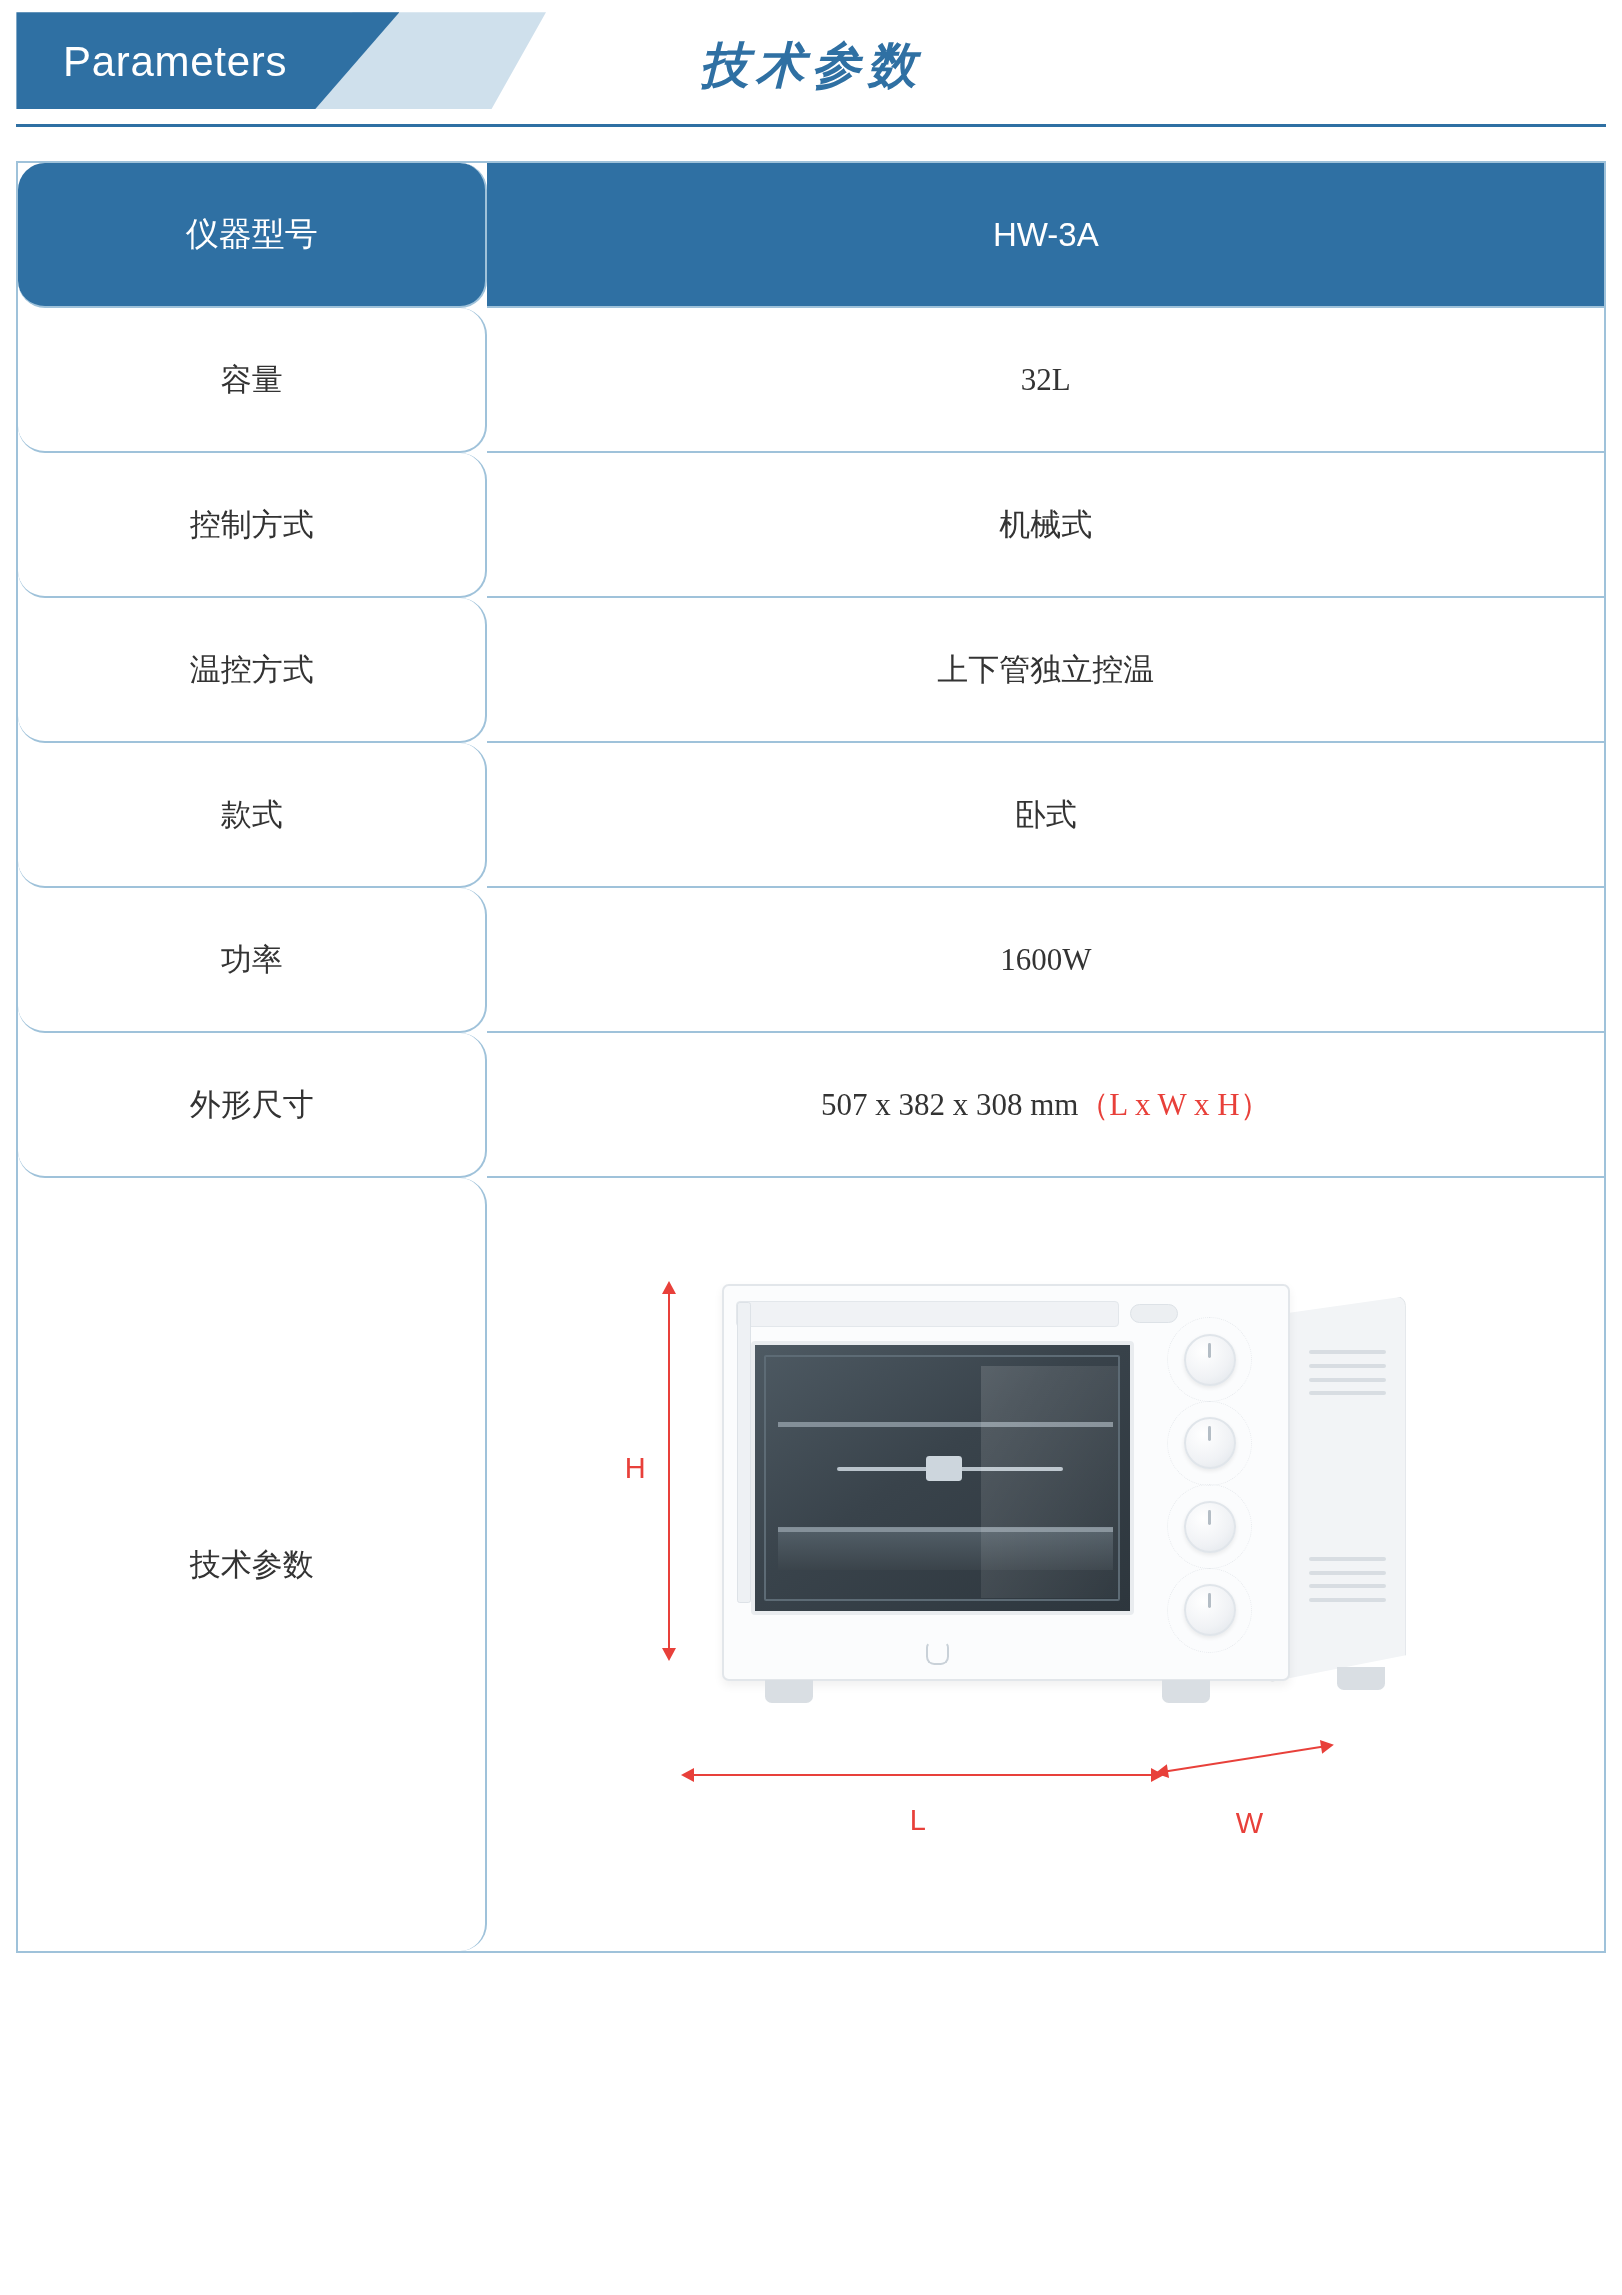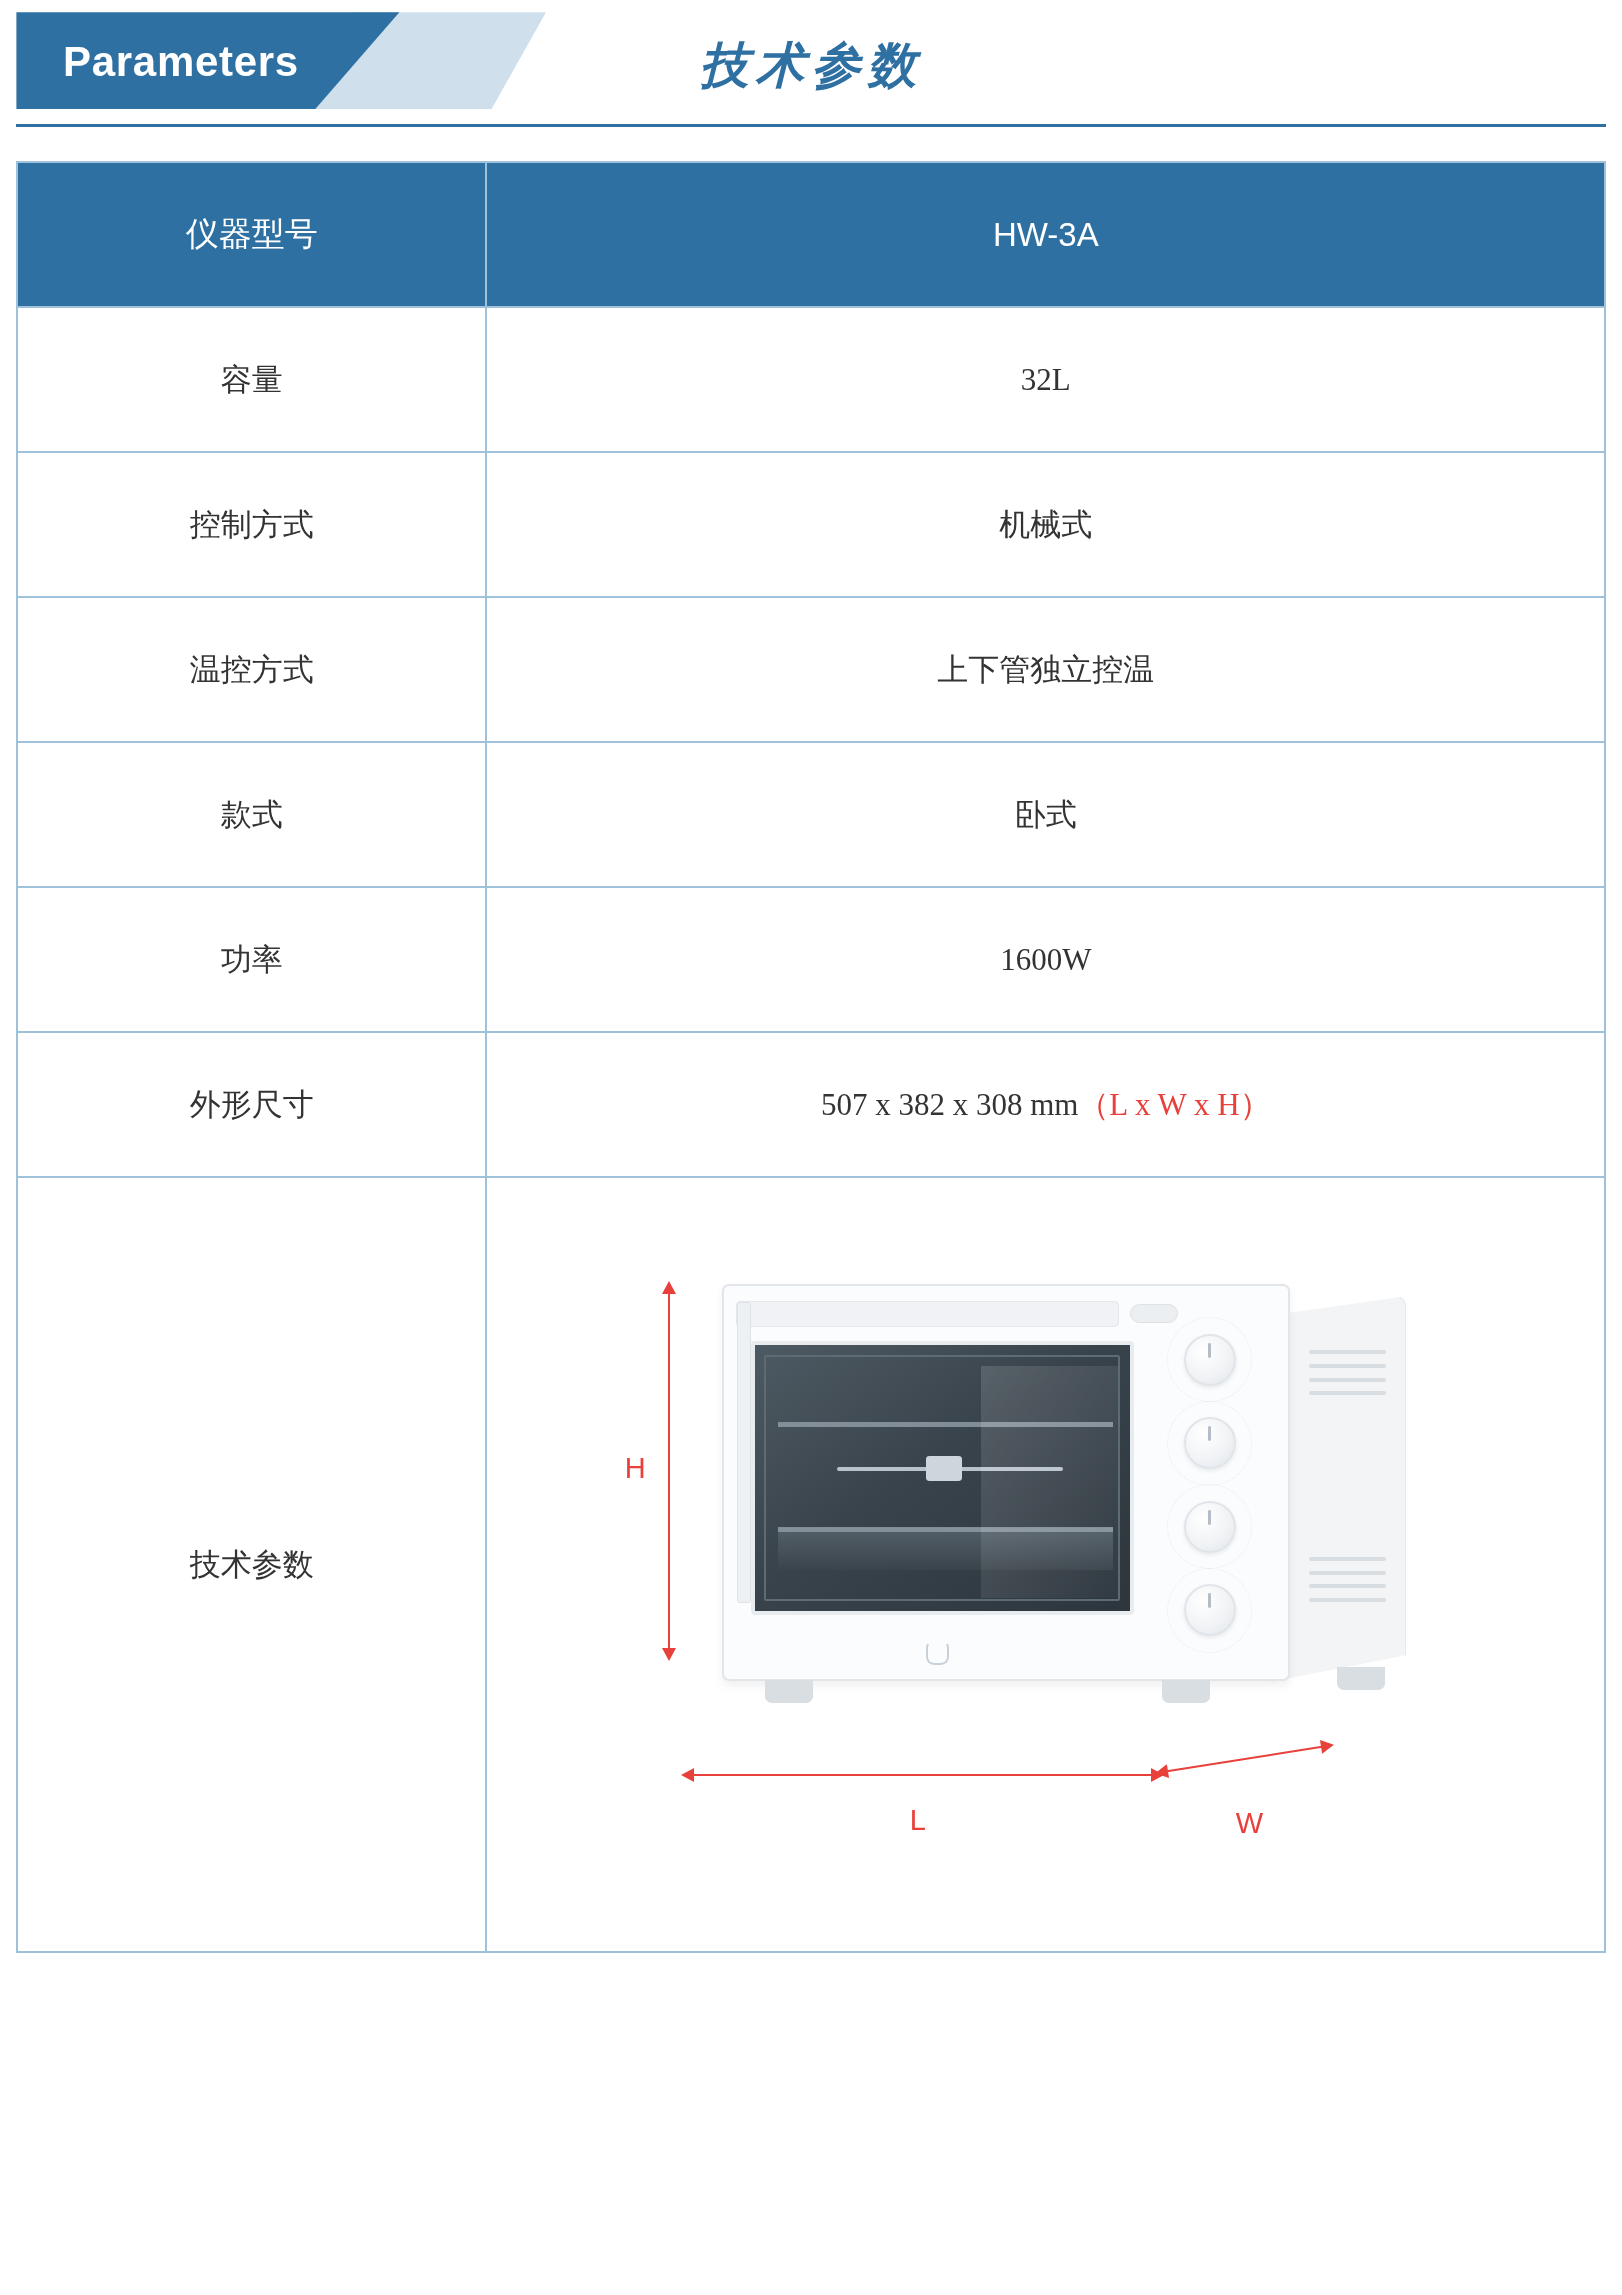--- a/index.html
+++ b/index.html
@@ -44,21 +44,21 @@
     width: 248px;
     height: 97px;
     background: #cfe0ec;
     clip-path: polygon(22% 0, 100% 0, 78% 100%, 0 100%);
   }
   .header-en {
     position: absolute;
     left: 63px;
     top: 38px;
     font-size: 42px;
-    font-weight: bold;
+    font-weight: normal;
     color: #ffffff;
     letter-spacing: 0.7px;
     font-family: "Liberation Sans", sans-serif;
   }
   .header-cn {
     position: absolute;
     left: 0;
     top: 33px;
     width: 1623px;
     text-align: center;
@@ -95,20 +95,21 @@
     display: flex;
     align-items: center;
     justify-content: center;
     font-size: 31px;
     color: #333333;
     border-bottom: 2.1px solid #9fc2da;
   }
   .cell-label {
     width: 490px;
     border-right: 2.1px solid #9fc2da;
+    border-radius: 27px;
   }
   .cell-value {
     width: 1168px;
     position: relative;
   }
   .row-head .cell-label,
   .row-head .cell-value {
     background: #2f70a3;
     color: #ffffff;
     font-size: 33px;

